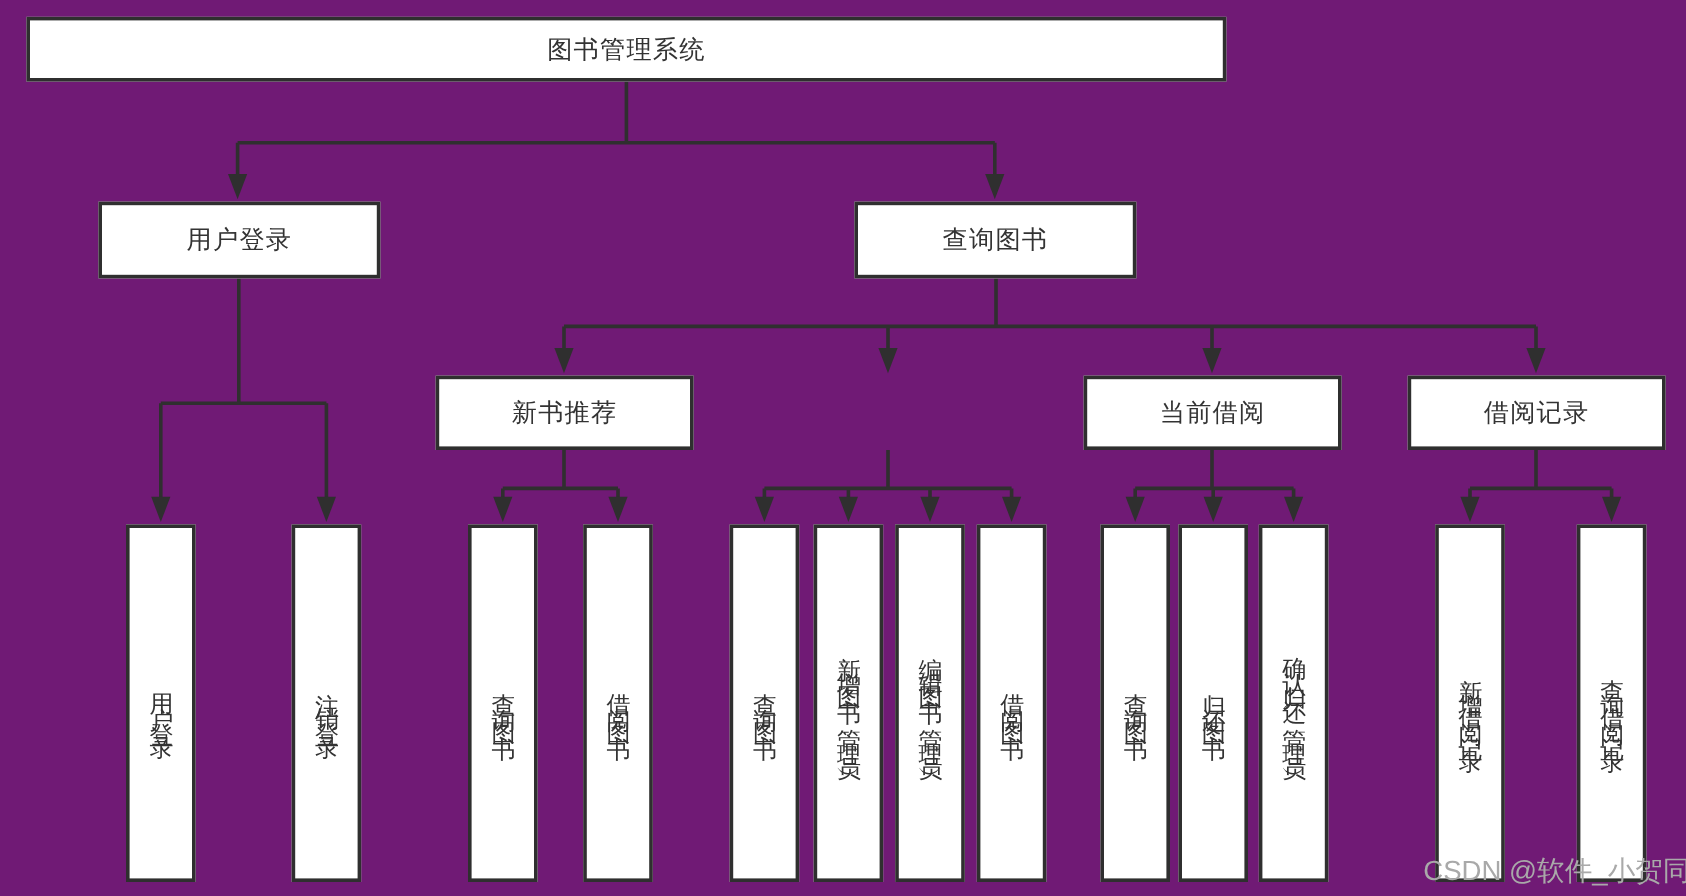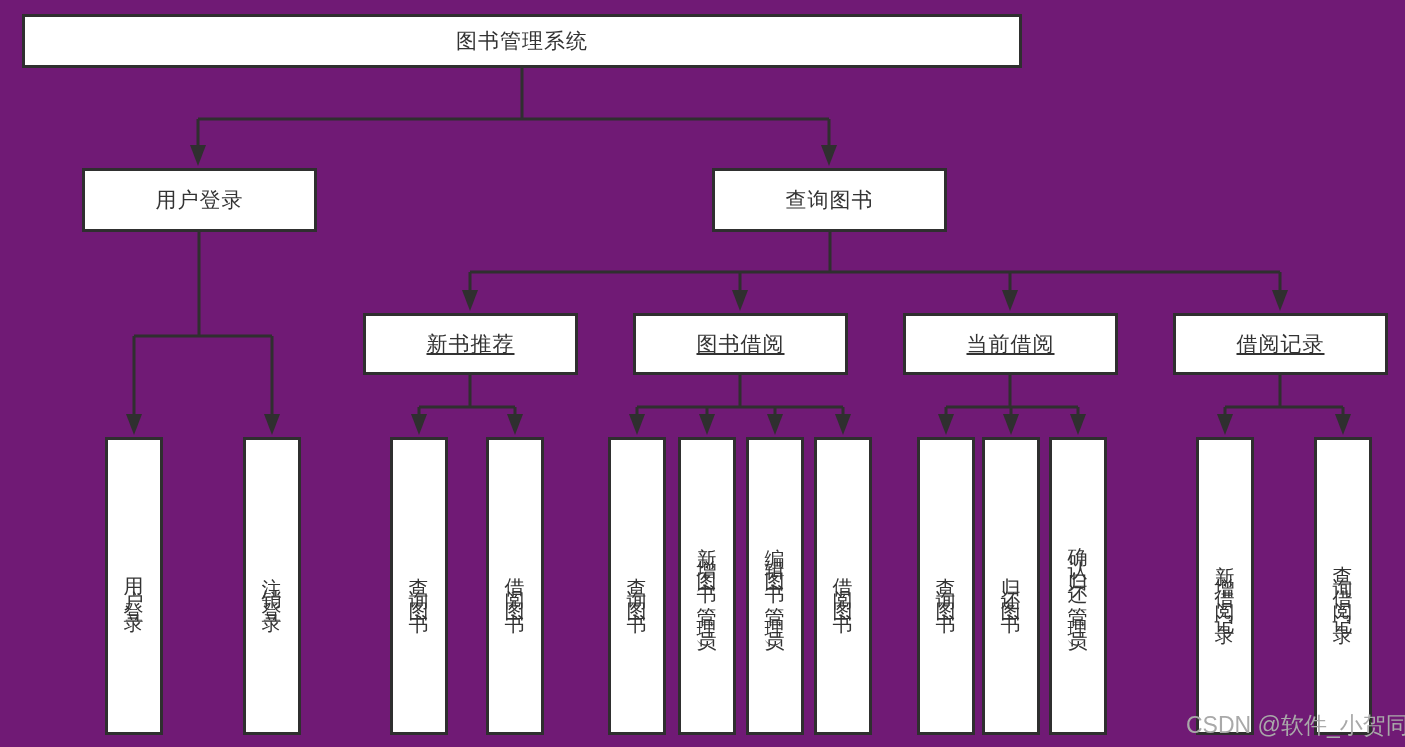--- a/index.html
+++ b/index.html
@@ -30,21 +30,21 @@
     align-items: center;
     justify-content: center;
     color: #333333;
     font-size: 21px;
     letter-spacing: 1px;
     z-index: 2;
     white-space: nowrap;
   }
   .root  { left: 22px;  top: 14px;  width: 1000px; height: 54px; }
   .lvl2  { top: 168px; width: 235px; height: 64px; }
-  .lvl3  { top: 313px; width: 215px; height: 62px; text-decoration: underline; }
+  .lvl3  { top: 313px; width: 215px; height: 62px; }
   .vbox  {
     top: 437px;
     width: 58px;
     height: 298px;
     font-size: 20px;
   }
   .vtext {
     writing-mode: vertical-rl;
     text-orientation: mixed;
     letter-spacing: 12px;
@@ -106,21 +106,20 @@
       <polygon points="1335,414 1351,414 1343,435"></polygon>
     </g>
   </svg>
 
   <div class="box root">图书管理系统</div>
 
   <div class="box lvl2" style="left:82px">用户登录</div>
   <div class="box lvl2" style="left:712px">查询图书</div>
 
   <div class="box lvl3" style="left:363px">新书推荐</div>
-  <div class="box lvl3" style="left:633px">图书借阅</div>
   <div class="box lvl3" style="left:1173px">借阅记录</div>
   <div class="box lvl3" style="left:903px">当前借阅</div>
 
   <div class="box vbox" style="left:105px">
     <span class="vtext">用户登录</span>
   </div>
   <div class="box vbox" style="left:243px">
     <span class="vtext">注销登录</span>
   </div>
 

